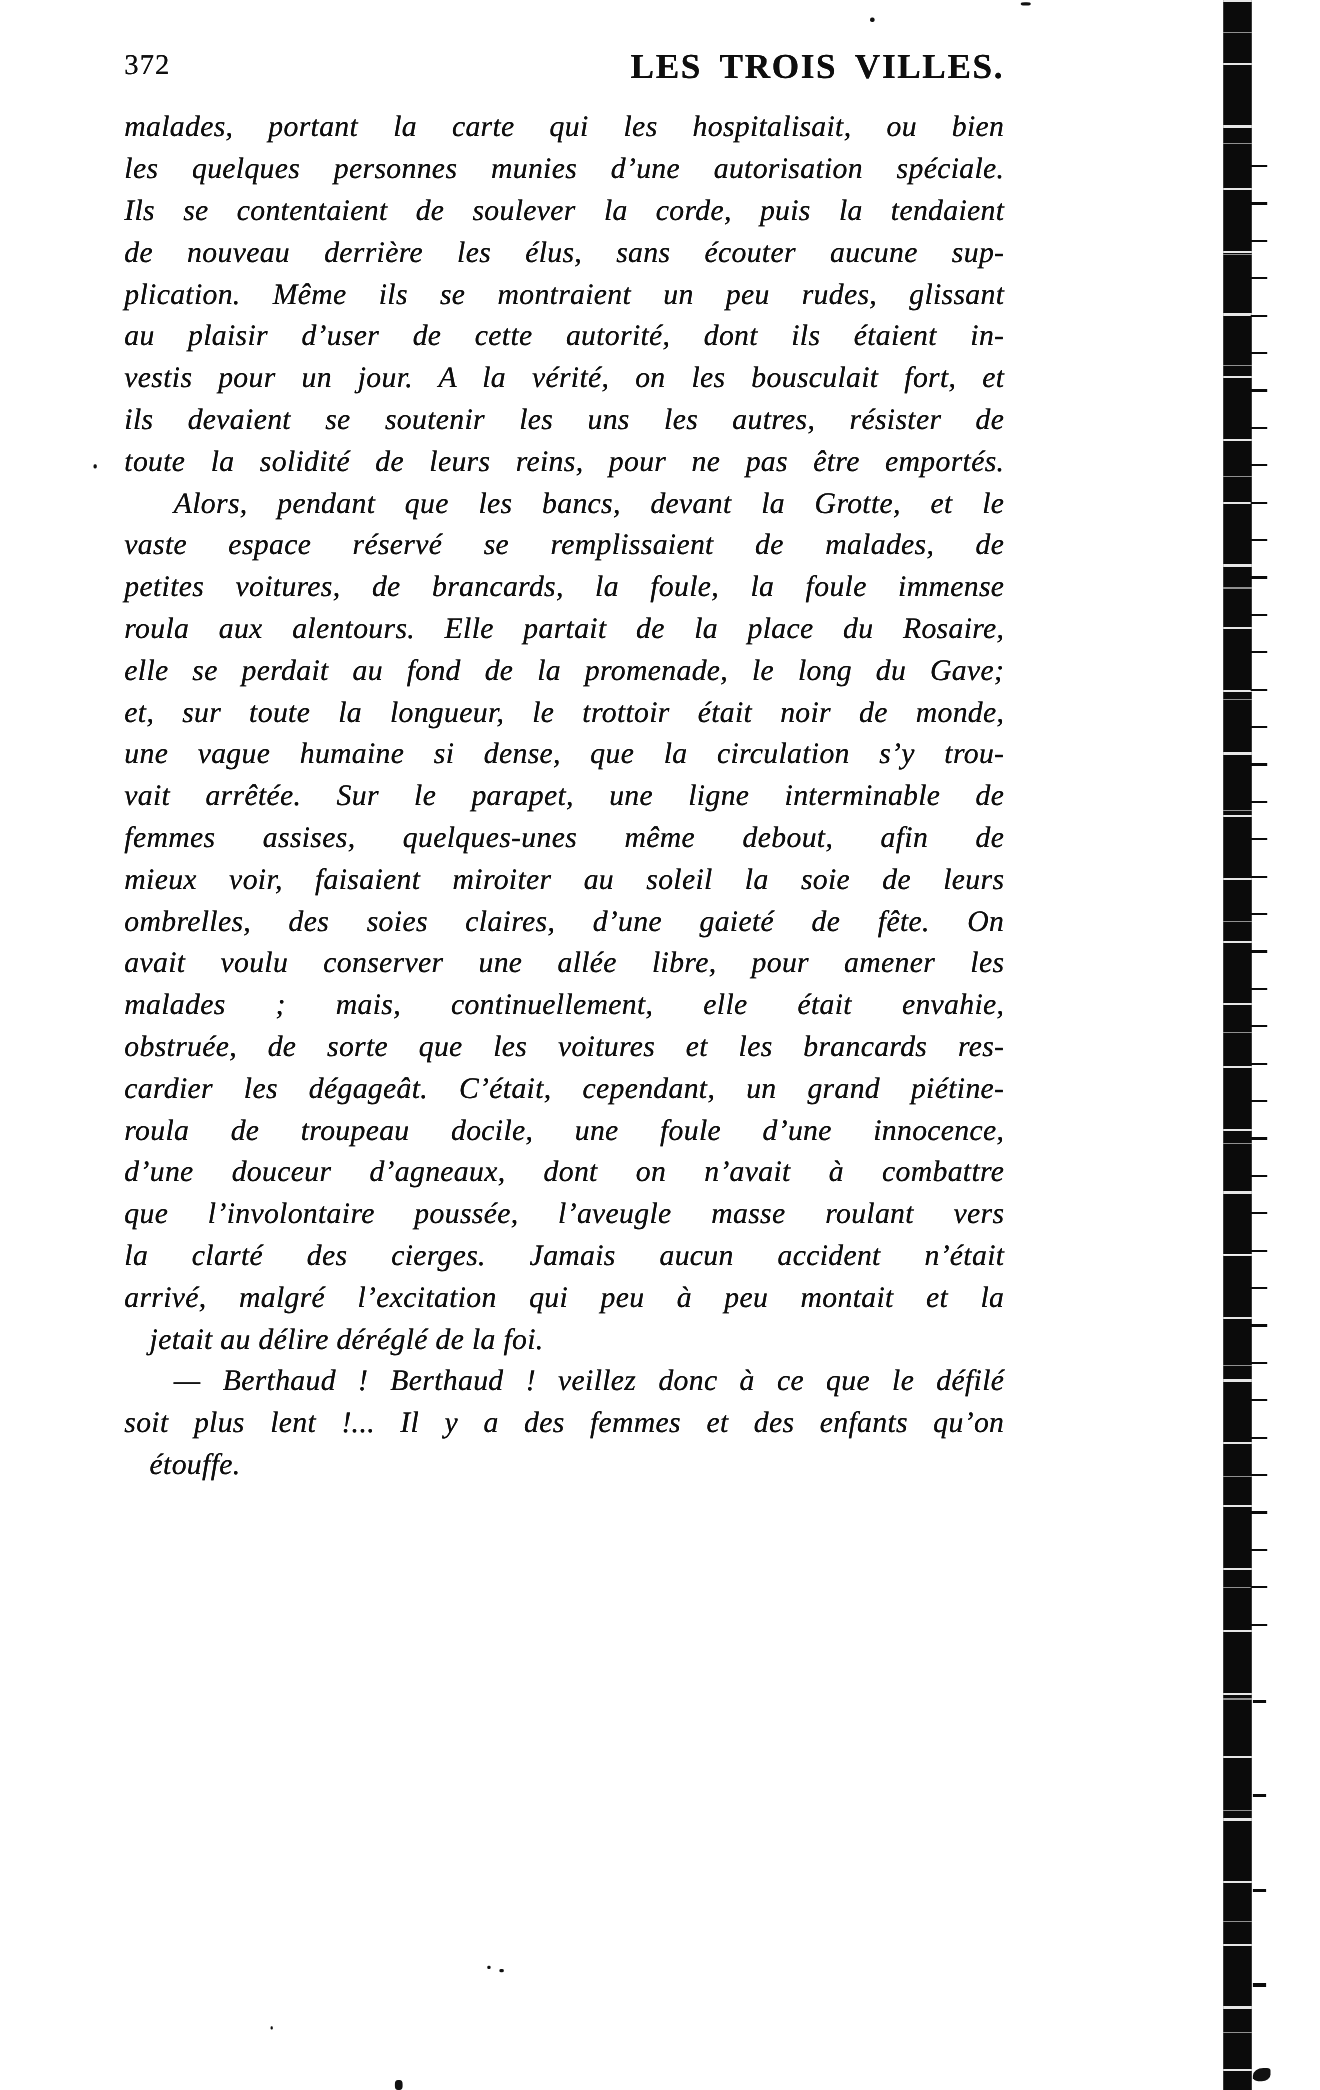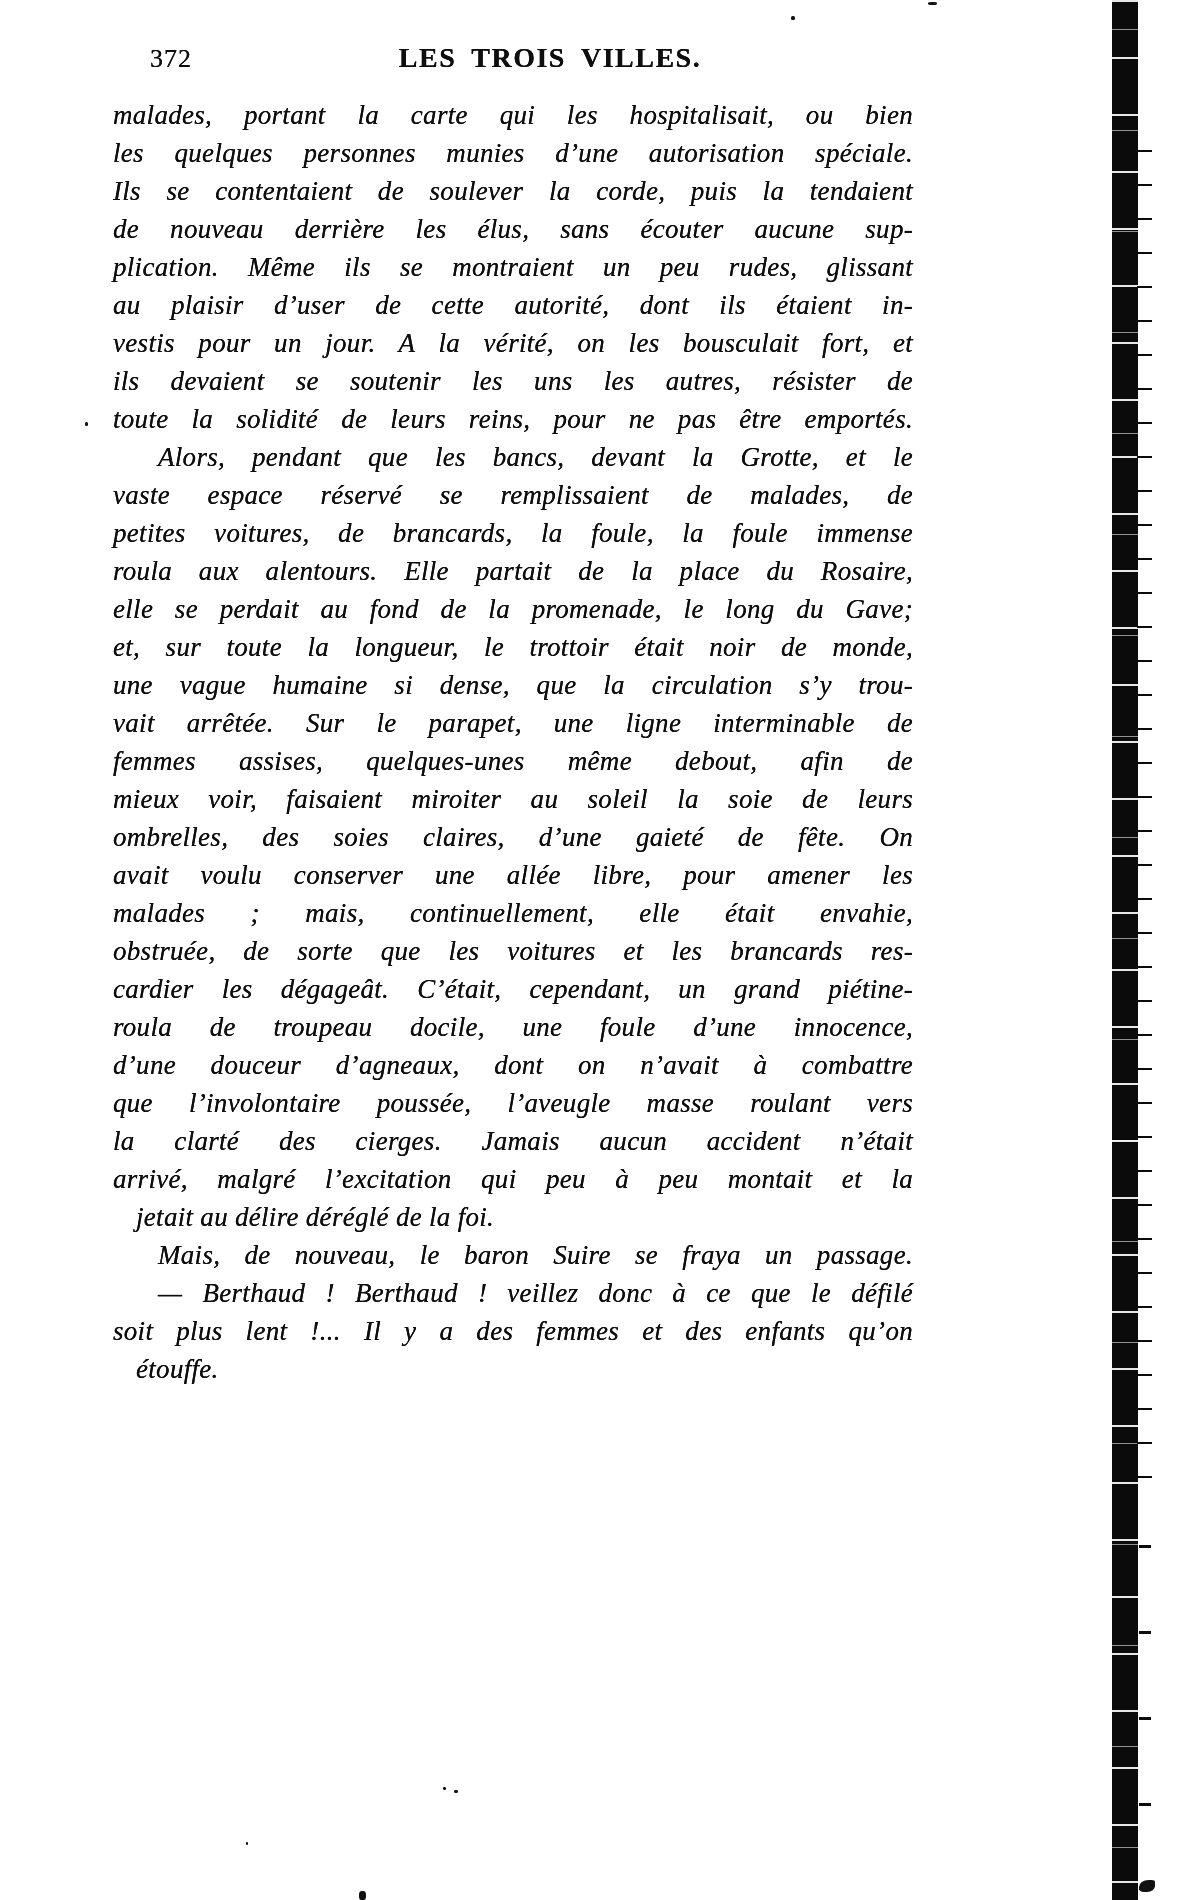--- a/index.html
+++ b/index.html
@@ -16,37 +16,36 @@
     font-family: "Liberation Serif", "DejaVu Serif", serif;
     color: #0e0e0e;
   }
   
   .running-head {
     position: absolute;
     top: 42px;
     left: 113px;
     width: 800px;
     height: 34px;
-    margin-left: 37px;
   }
   .page-number {
     position: absolute;
     left: 0;
     top: 2px;
     font-size: 26px;
     letter-spacing: 1px;
     text-shadow: 0 0 0.5px currentColor;
   }
   .running-title {
     position: absolute;
     left: 0;
     right: 0;
     top: 0;
-    text-align: center;
-    font-size: 28px;
+    text-align: right;
+    font-size: 32px;
     font-weight: 700;
     letter-spacing: 1.5px;
     word-spacing: 7px;
     text-shadow: 0 0 0.5px currentColor;
   }
   
   .page-body {
     position: absolute;
     top: 96px;
     left: 113px;
@@ -151,23 +150,20 @@
         <div class="line">obstruée, de sorte que les voitures et les brancards res-</div>
         <div class="line">cardier les dégageât. C’était, cependant, un grand piétine-</div>
         <div class="line">roula de troupeau docile, une foule d’une innocence,</div>
         <div class="line">d’une douceur d’agneaux, dont on n’avait à combattre</div>
         <div class="line">que l’involontaire poussée, l’aveugle masse roulant vers</div>
         <div class="line">la clarté des cierges. Jamais aucun accident n’était</div>
         <div class="line">arrivé, malgré l’excitation qui peu à peu montait et la</div>
         <div class="line last">jetait au délire déréglé de la foi.</div>
       </div>
       <div class="paragraph">
-        <div class="line indent">Mais, de nouveau, le baron Suire se fraya un passage.</div>
-      </div>
-      <div class="paragraph">
         <div class="line indent">— Berthaud ! Berthaud ! veillez donc à ce que le défilé</div>
         <div class="line">soit plus lent !... Il y a des femmes et des enfants qu’on</div>
         <div class="line last">étouffe.</div>
       </div>
     </div>
 
   <div class="edge-band"></div>
   <div class="edge-ticks"></div>
   <div class="edge-ticks-lower"></div>
 

